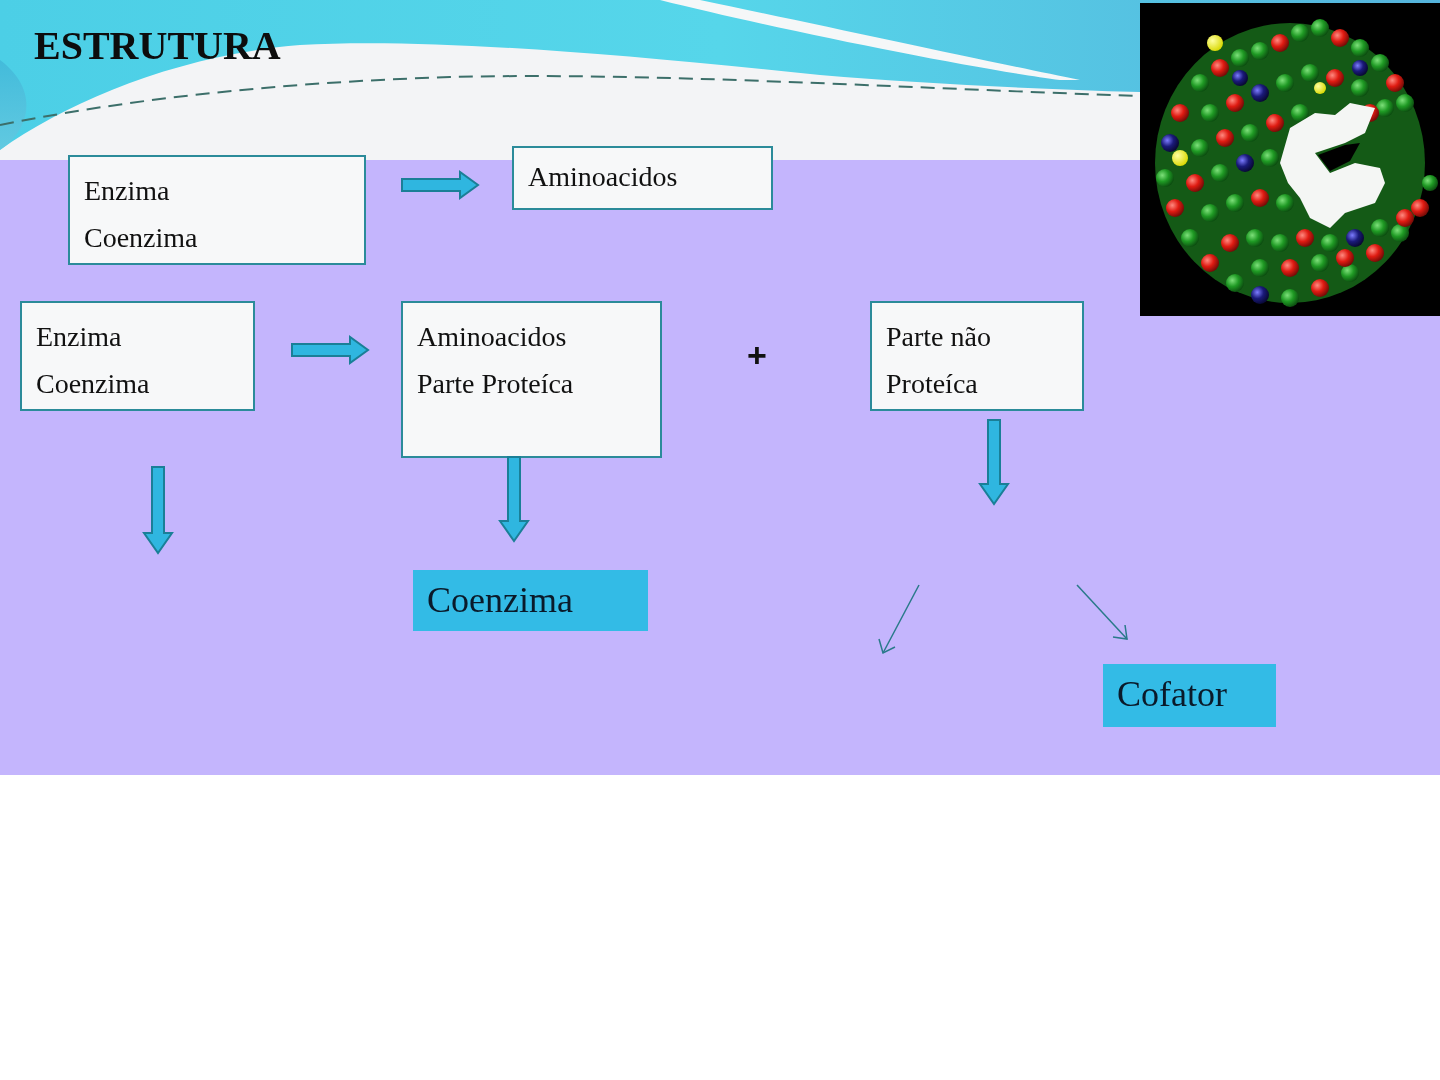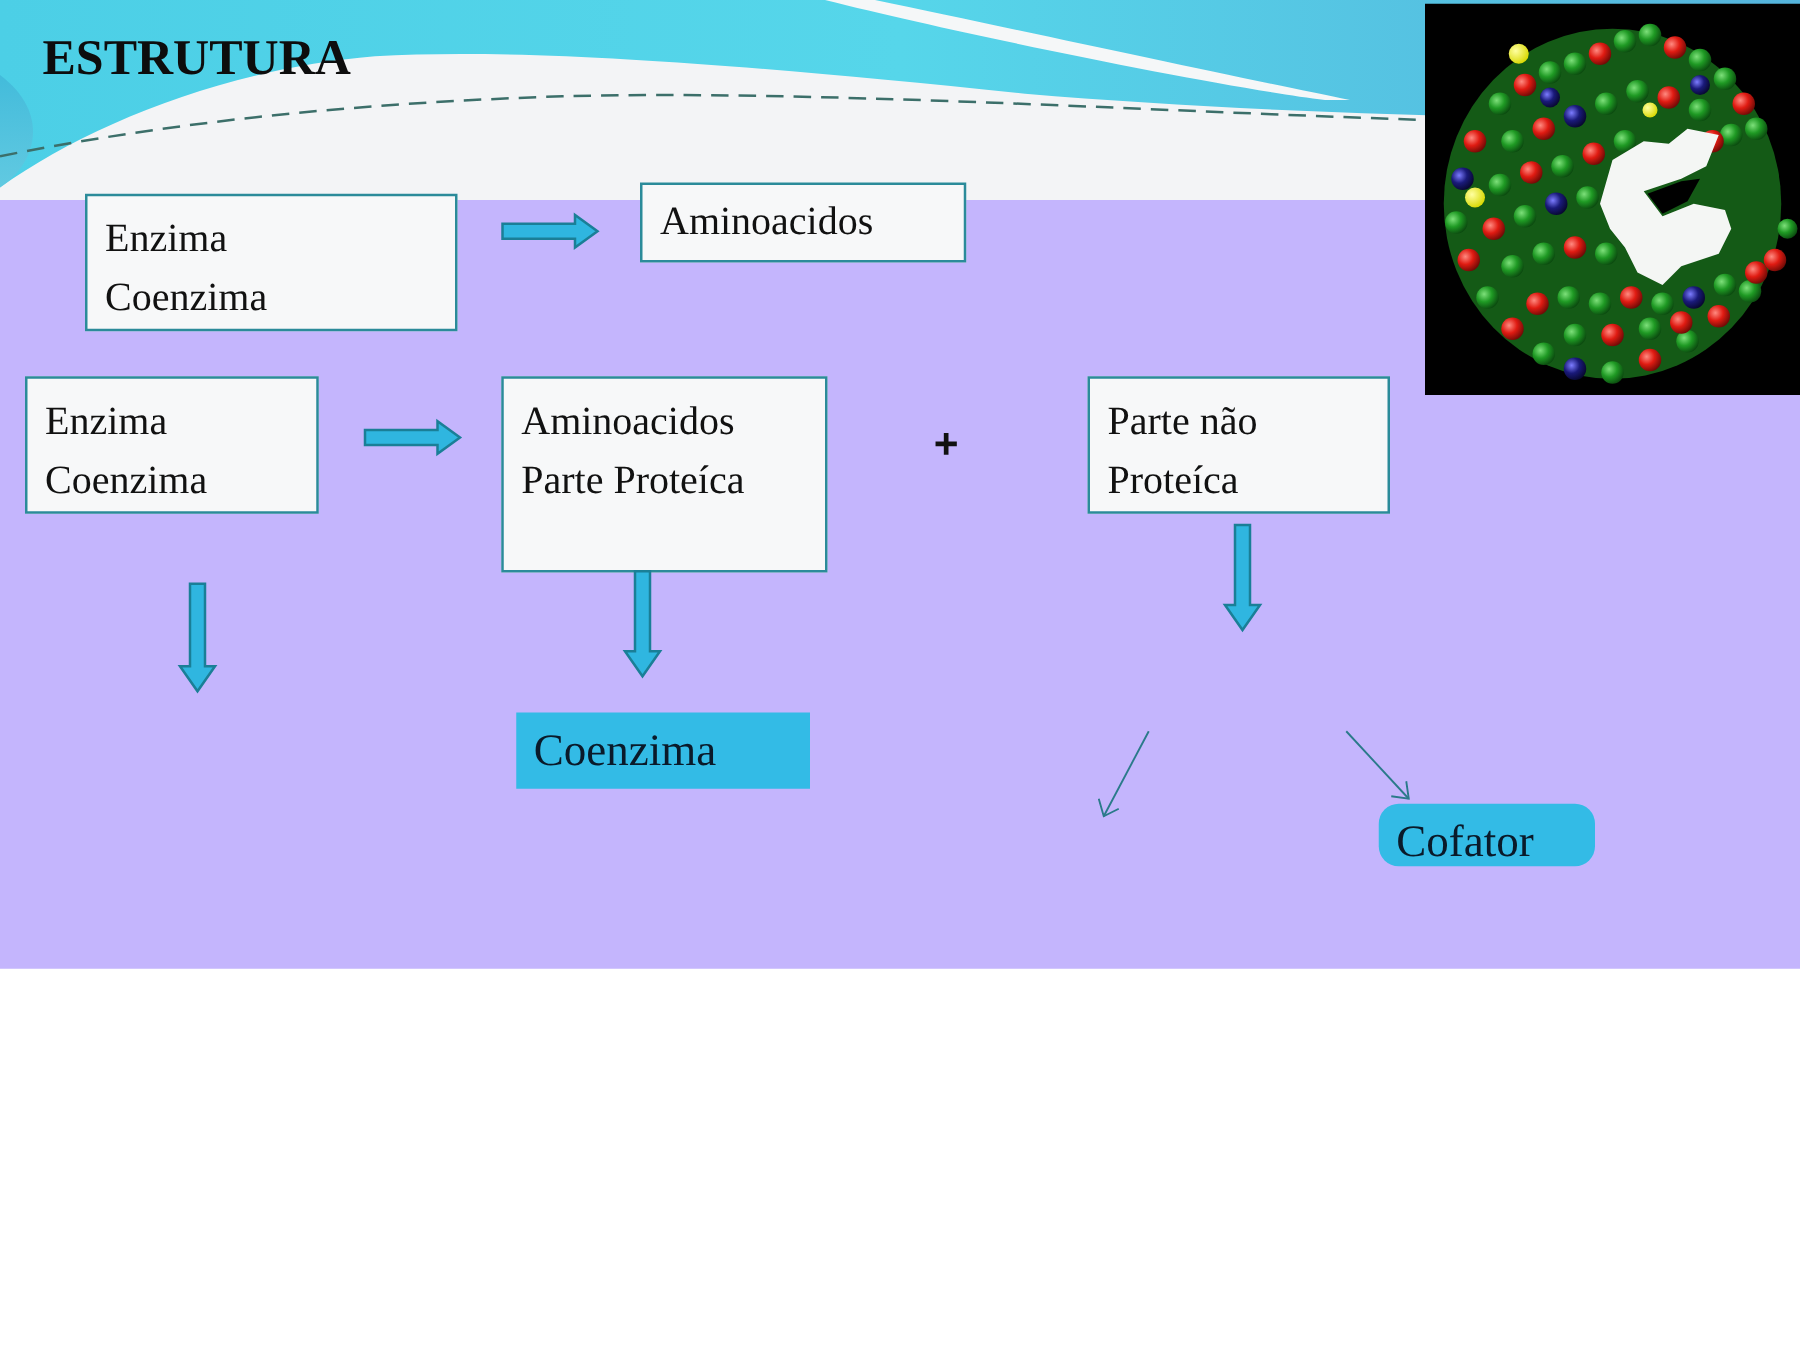--- a/index.html
+++ b/index.html
@@ -14,21 +14,21 @@
     .header-bg { position: absolute; left: 0; top: 0; width: 1440px; height: 160px; }
     .title {
       position: absolute; left: 34px; top: 22px; font-size: 40px; font-weight: bold;
       color: #0d0d0d; letter-spacing: 0px; margin: 0;
     }
     .molecule {
       position: absolute; left: 1140px; top: 3px; width: 300px; height: 313px; background: #000;
     }
     .box {
       position: absolute; box-sizing: border-box; border: 2px solid #2b8b9a;
-      background: #f7f8f9; font-size: 32px; color: #111; line-height: 47px;
+      background: #f7f8f9; font-size: 28px; color: #111; line-height: 47px;
       padding: 10px 14px;
     }
     .box span { display: block; white-space: nowrap; }
     .fill {
       position: absolute; box-sizing: border-box; background: #33bbe6;
       font-size: 36px; color: #0a1a2a; line-height: 60px; padding: 0 14px; white-space: nowrap;
     }
     .plus { position: absolute; font-family: "Liberation Sans", sans-serif; font-weight: bold; font-size: 34px; color: #111; }
     svg.arrow { position: absolute; overflow: visible; }
   </style>
@@ -177,21 +177,21 @@
     <path d="M2,9 L60,9 L60,2 L78,15 L60,28 L60,21 L2,21 Z" fill="#2fb6e0" stroke="#1a7f97" stroke-width="2"></path>
   </svg>
 
   <div class="box" style="left:401px; top:301px; width:261px; height:157px;">
     <span>Aminoacidos</span>
     <span>Parte Proteíca</span>
   </div>
 
   <div class="plus" style="left:747px; top:336px;">+</div>
 
-  <div class="box" style="left:870px; top:301px; width:242px; height:110px;">
+  <div class="box" style="left:870px; top:301px; width:214px; height:110px;">
     <span>Parte não</span>
     <span>Proteíca</span>
   </div>
 
   <svg class="arrow" style="left:142px; top:465px;" width="32" height="90" viewBox="0 0 32 90">
     <path d="M10,2 L22,2 L22,68 L30,68 L16,88 L2,68 L10,68 Z" fill="#2fb6e0" stroke="#1a7f97" stroke-width="2"></path>
   </svg>
   <svg class="arrow" style="left:498px; top:455px;" width="32" height="88" viewBox="0 0 32 88">
     <path d="M10,2 L22,2 L22,66 L30,66 L16,86 L2,66 L10,66 Z" fill="#2fb6e0" stroke="#1a7f97" stroke-width="2"></path>
   </svg>
@@ -203,14 +203,14 @@
 
   <svg class="arrow" style="left:875px; top:583px;" width="50" height="75" viewBox="0 0 50 75">
     <line x1="44" y1="2" x2="8" y2="70" stroke="#2a7a8a" stroke-width="1.5"></line>
     <polyline points="4,56 8,70 20,64" stroke="#2a7a8a" stroke-width="1.5" fill="none"></polyline>
   </svg>
   <svg class="arrow" style="left:1075px; top:583px;" width="60" height="60" viewBox="0 0 60 60">
     <line x1="2" y1="2" x2="52" y2="56" stroke="#2a7a8a" stroke-width="1.5"></line>
     <polyline points="38,54 52,56 50,42" stroke="#2a7a8a" stroke-width="1.5" fill="none"></polyline>
   </svg>
 
-  <div class="fill" style="left:1103px; top:643px; width:173px; height:50px;border-radius:16px;">Cofator</div>
+  <div class="fill" style="left:1103px; top:664px; width:173px; height:63px;">Cofator</div>
 </div>
 
 </body></html>

